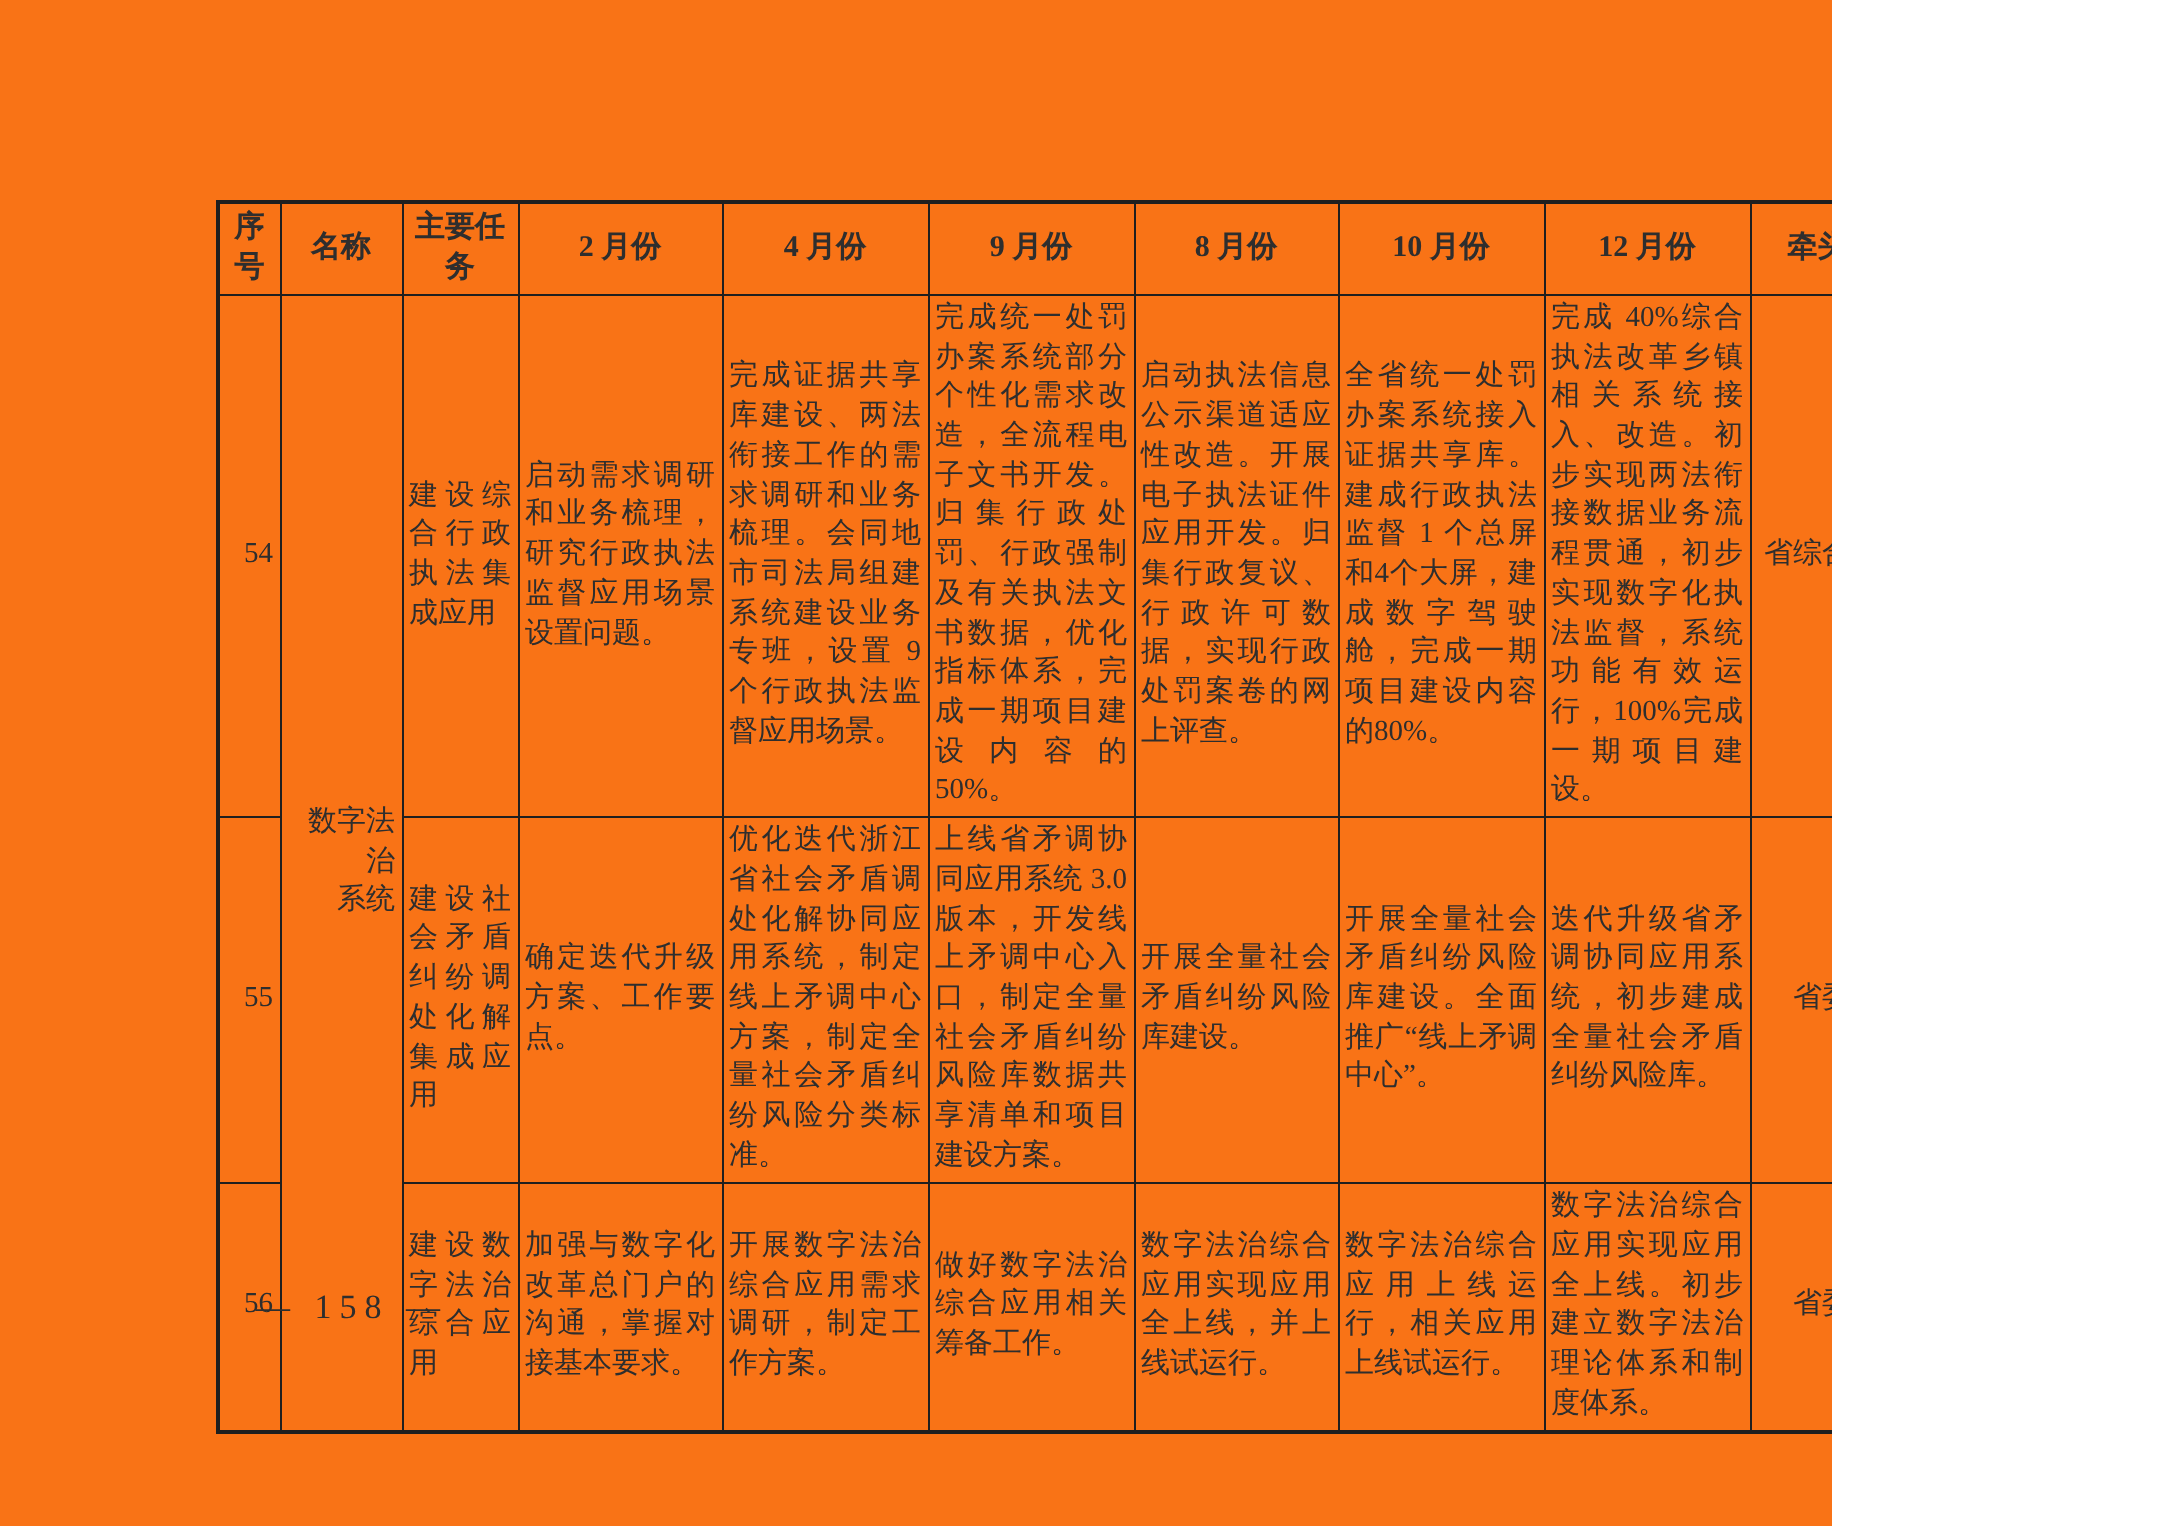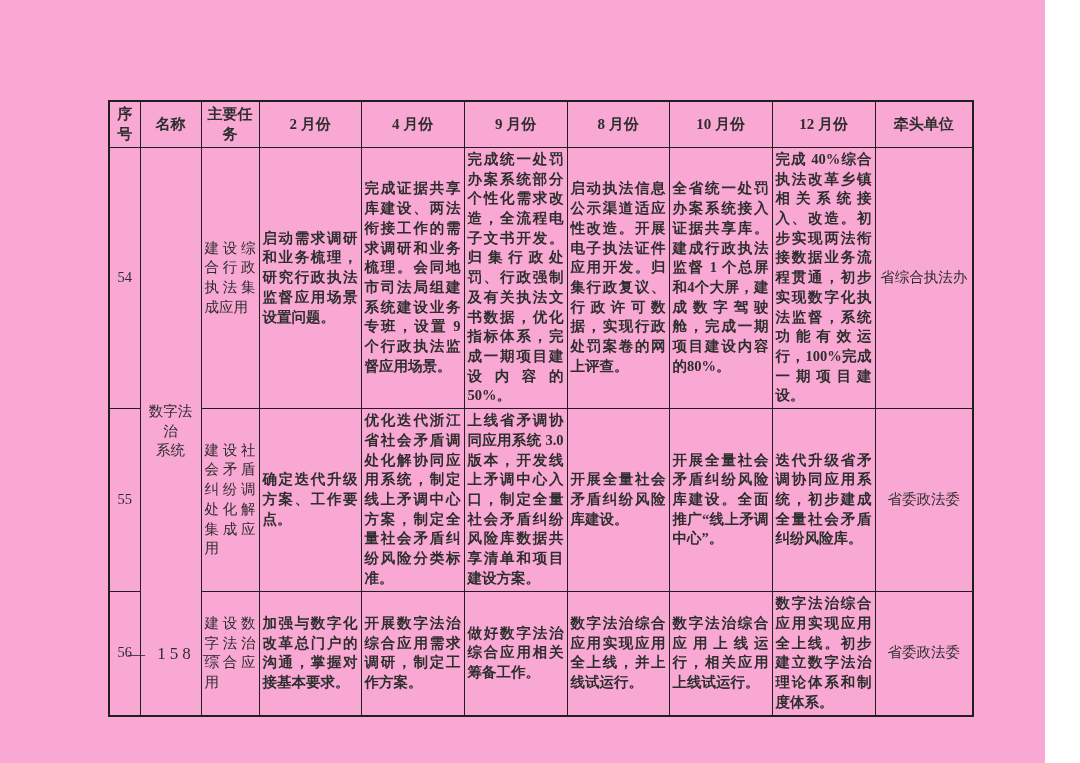--- a/index.html
+++ b/index.html
@@ -1,21 +1,21 @@
 <!DOCTYPE html>
 <html><head>
 <meta charset="utf-8">
 <style>
   * { margin: 0; padding: 0; box-sizing: border-box; }
   html, body { background: #ffffff; }
   .page {
     position: relative;
-    width: 1045px;
+    width: 916px;
     height: 763px;
-    background: #f9a8d4;
+    background: #f97316;
     font-family: "Liberation Serif", "DejaVu Serif", serif;
     color: #2e2e2e;
     overflow: hidden;
   }
   table.plan {
     position: absolute;
     left: 108px;
     top: 100px;
     width: 864px;
     border-collapse: collapse;
@@ -30,22 +30,22 @@
     color: #2e2e2e;
     padding: 2px 3px;
     overflow: hidden;
   }
   table.plan th {
     font-weight: bold;
     text-align: center;
     font-size: 15px;
     height: 38px;
   }
-  td.c-center { text-align: center; }
-  td.c-just   { text-align: justify; text-align-last: left; font-weight: bold; }
+  td.c-center { text-align: right; }
+  td.c-just   { text-align: justify; text-align-last: left; }
   td.c-task   { text-align: justify; text-align-last: left; padding: 2px 4px; margin-left: 40px; }
   tr.r54 { height: 228px; }
   tr.r55 { height: 175px; }
   tr.r56 { height: 125px; }
   .footer-pageno {
     position: absolute;
     left: 128px;
     top: 644px;
     font-size: 17px;
     letter-spacing: 4px;

